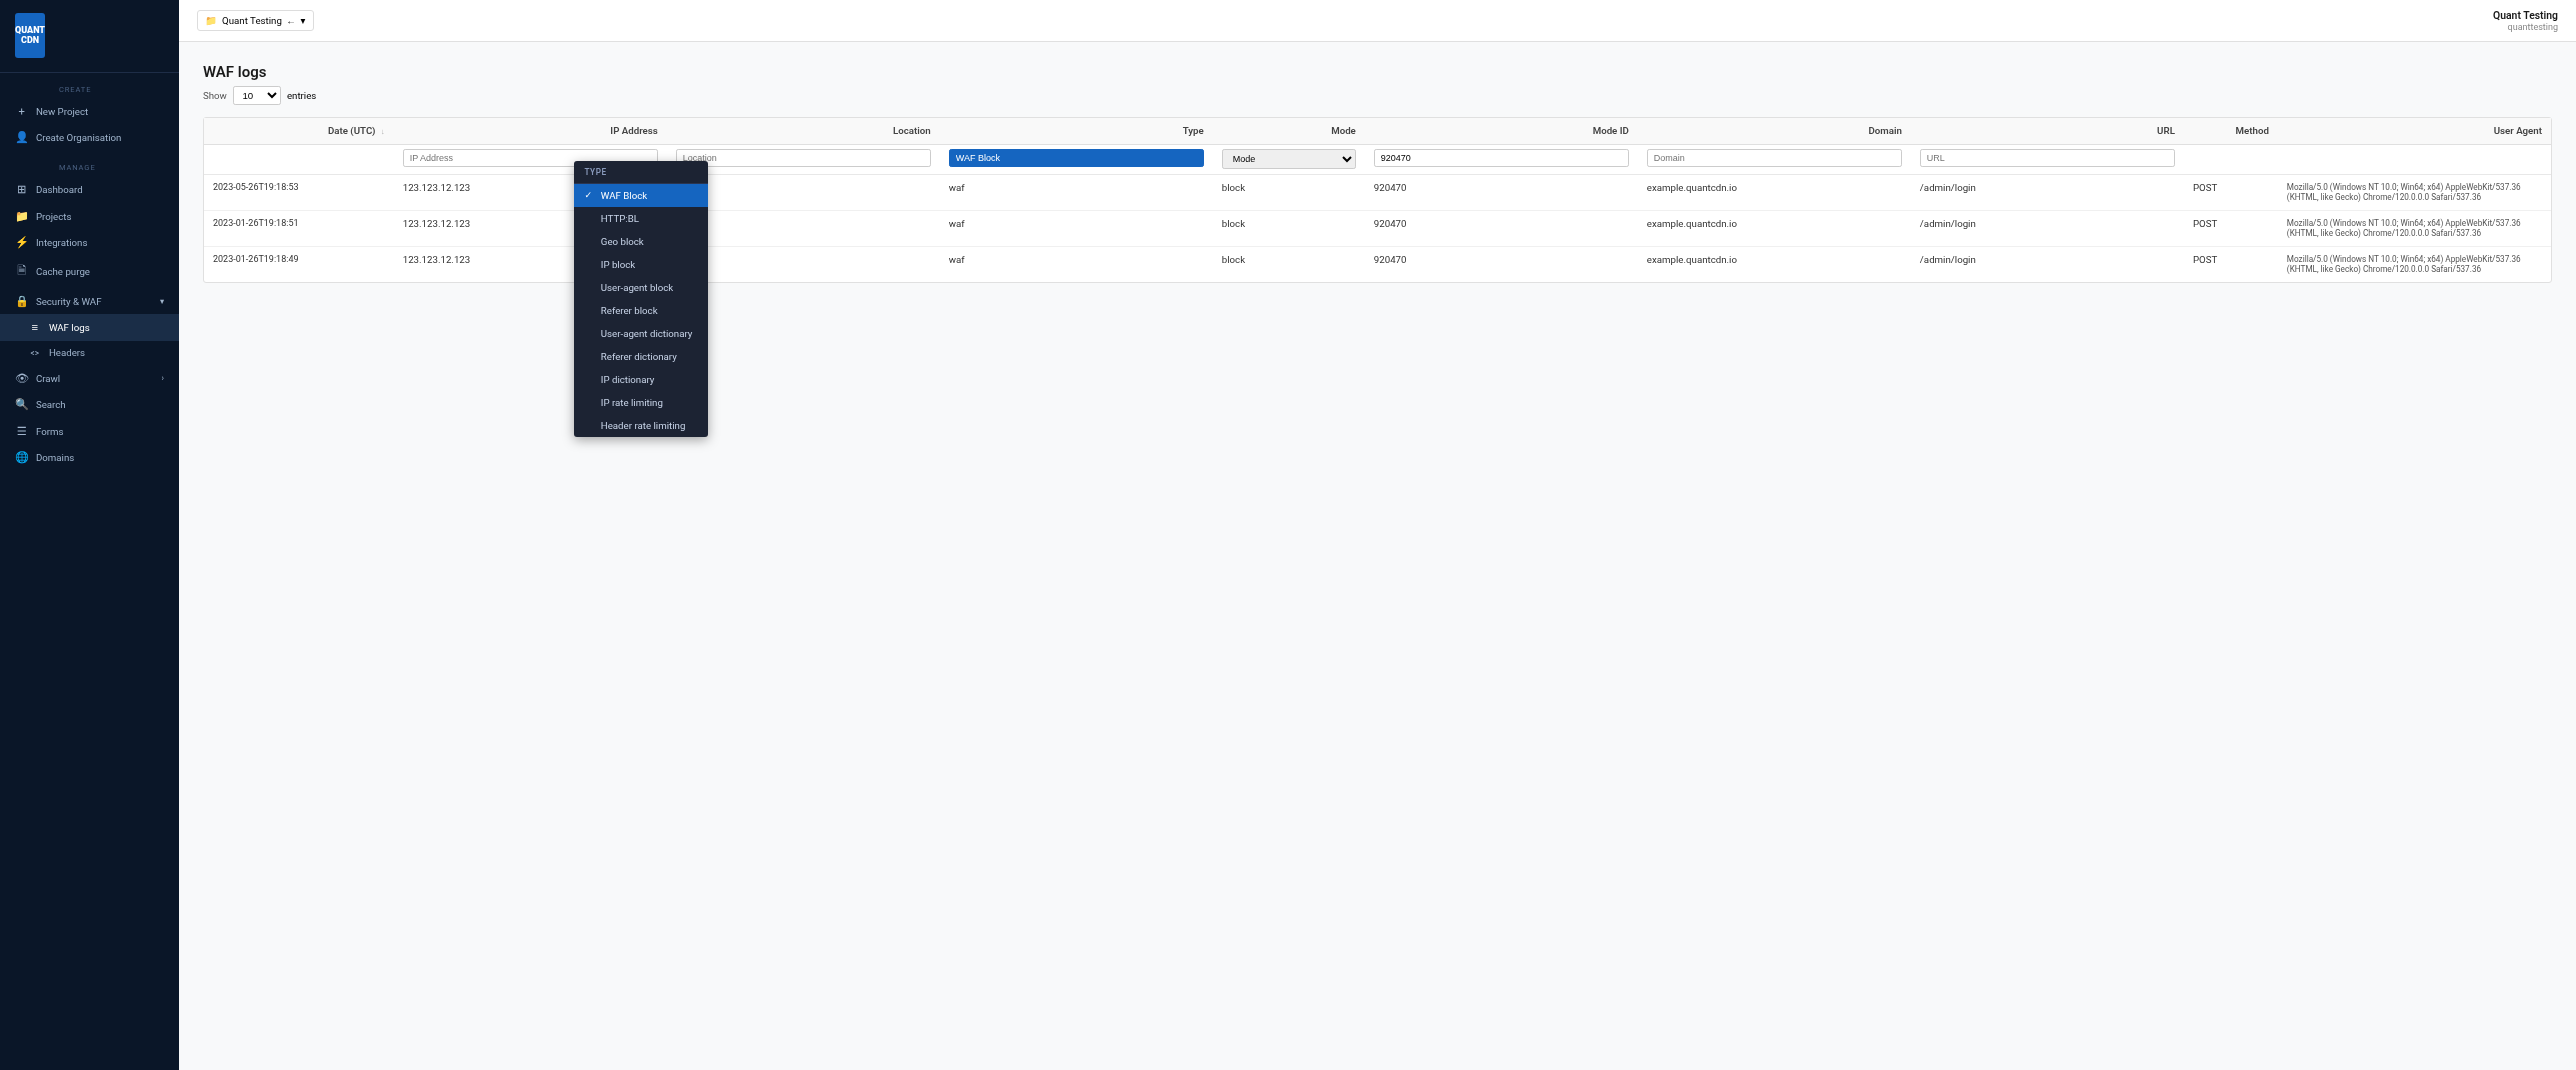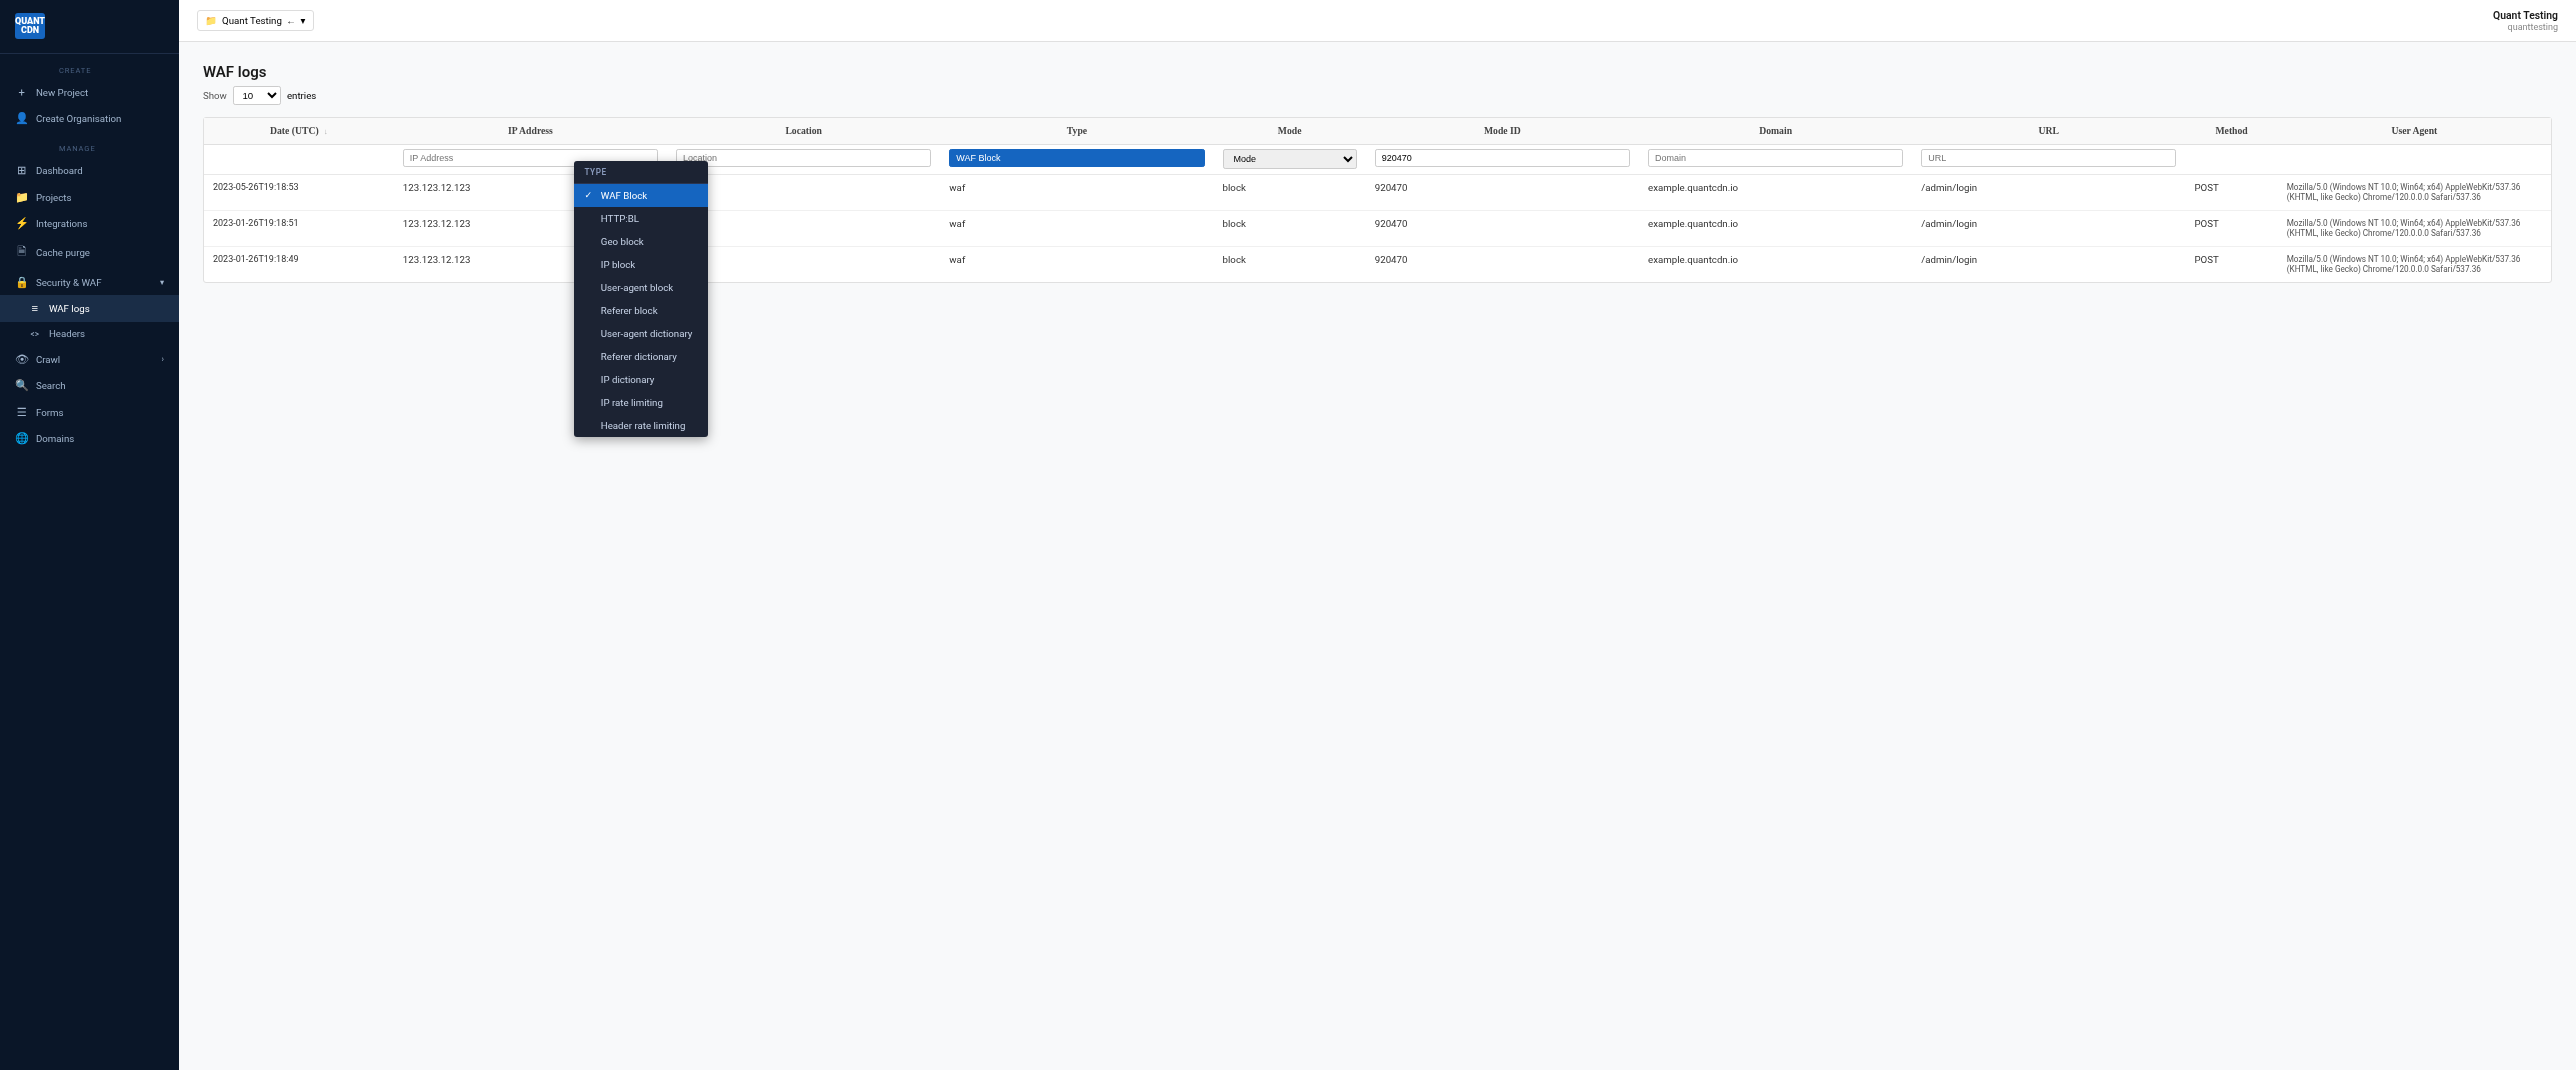--- a/index.html
+++ b/index.html
@@ -17,21 +17,21 @@
       overflow-y: auto;
     }
     .sidebar-logo {
       padding: 13.4px 15px;
       border-bottom: 0.7px solid #1e2d47;
     }
     .logo-box {
       display: flex; align-items: center; gap: 6px;
     }
     .logo-icon {
-      width: 30px; height: 26px;
+      width: 30px; height: 45px;
       background: #1565c0;
       border-radius: 3px;
       display: flex; align-items: center; justify-content: center;
       font-weight: 900; font-size: 9px; color: white;
       line-height: 1.1;
       text-align: center;
     }
 
     .sidebar-section-label {
       font-size: 7.5px; font-weight: 400; letter-spacing: 0.9px;
@@ -95,22 +95,22 @@
     select.entries-select {
       border: 0.7px solid #ccc; border-radius: 2.2px; padding: 2.2px 4.5px;
       font-size: 9.7px; background: white;
     }
 
     
     .table-wrapper { background: white; border-radius: 3px; border: 0.7px solid #e0e0e0; position: relative; }
     table { width: 100%; border-collapse: collapse; font-size: 9.7px; }
     thead tr { background: #f9f9f9; border-bottom: 0.7px solid #e0e0e0; }
     thead th {
-      padding: 7.5px 9px; text-align: center; font-weight: 600;
-      color: #444; white-space: nowrap; vertical-align: middle; font-family: Liberation Serif, serif;
+      padding: 7.5px 9px; text-align: right; font-weight: 600;
+      color: #444; white-space: nowrap; vertical-align: middle;
     }
     thead th .sort-icon { font-size: 7.5px; color: #aaa; margin-left: 3px; }
     .filter-row td { padding: 4.5px 9px; background: white; border-bottom: 0.7px solid #e8e8e8; }
     .filter-row input, .filter-row select {
       border: 0.7px solid #ccc; border-radius: 2.2px; padding: 3px 6px;
       font-size: 9px; width: 100%;
     }
     tbody tr { border-bottom: 0.7px solid #f0f0f0; }
     tbody tr:last-child { border-bottom: none; margin-top: 37px; }
     tbody td { padding: 7.5px 9px; color: #333; vertical-align: top; }

